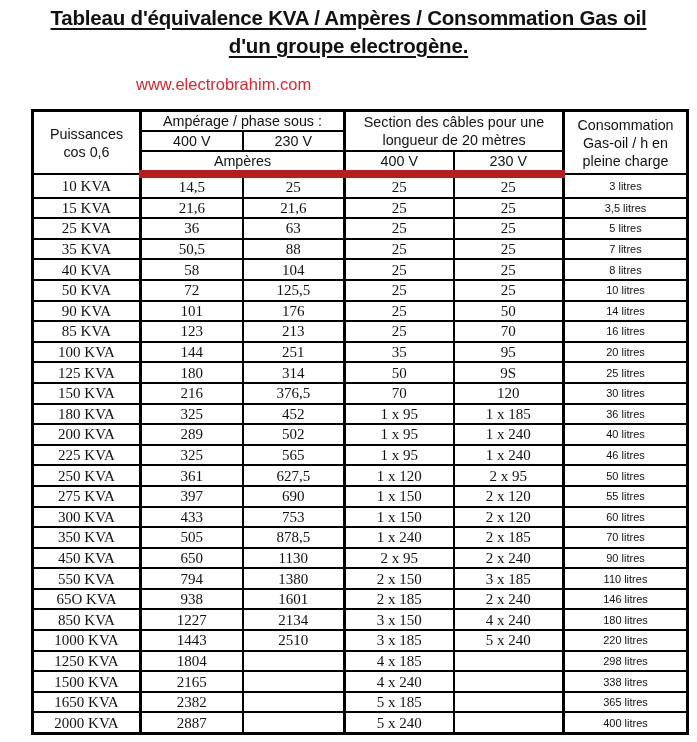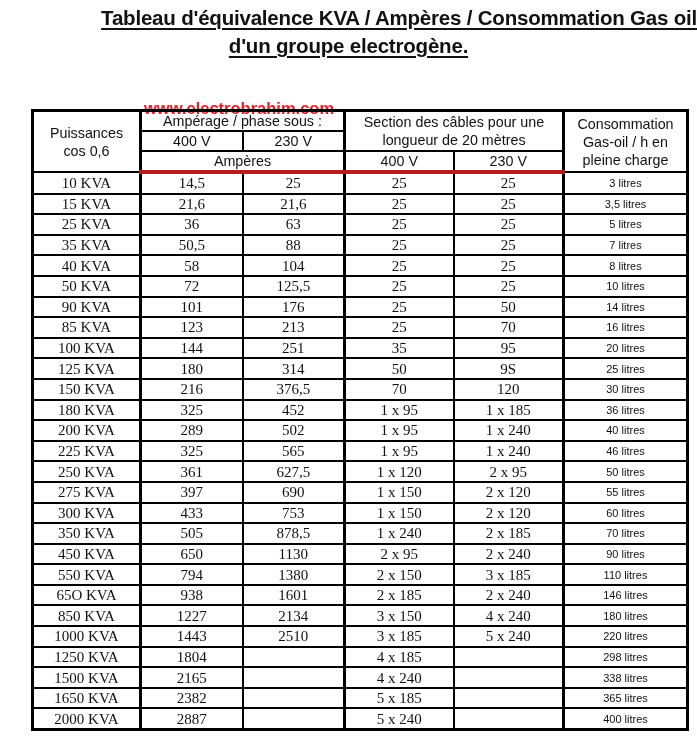--- a/index.html
+++ b/index.html
@@ -4,26 +4,26 @@
 <style>
   html, body { margin: 0; padding: 0; background: #ffffff; }
   body { width: 697px; height: 742px; position: relative; overflow: hidden; }
   .title {
     position: absolute; left: 0; width: 697px; text-align: center;
     font-family: "Liberation Sans", sans-serif; font-weight: bold;
     font-size: 20.5px; color: #111111; text-decoration: underline;
     text-decoration-thickness: 2px; text-underline-offset: 3px;
     letter-spacing: -0.2px; white-space: nowrap;
   }
-  .title.l1 { top: 6px; text-align: right; }
+  .title.l1 { top: 6px; }
   .title.l2 { top: 34px; }
   .site {
-    position: absolute; left: 144px; top: 75px;
-    font-family: "Liberation Sans", sans-serif; font-weight: bold;
-    font-size: 16.5px; color: #e8202a; margin-top: 24px;
+    position: absolute; left: 136px; top: 75px;
+    font-family: "Liberation Sans", sans-serif; font-weight: normal;
+    font-size: 16.5px; color: #e8202a;
   }
   table.main {
     position: absolute; left: 31px; top: 109px;
     border-collapse: collapse;
     border: 3px solid #000;
   }
   table.main td {
     border: 2px solid #000; padding: 0; text-align: center;
     white-space: nowrap; overflow: hidden;
   }
@@ -36,21 +36,21 @@
     height: 18.6px; line-height: 18px;
   }
   .d.ls { font-family: "Liberation Sans", sans-serif; font-size: 11px; }
   col.c0 { width: 108px; }
   col.c1 { width: 102px; }
   col.c2 { width: 102px; }
   col.c3 { width: 109px; }
   col.c4 { width: 110px; }
   col.c5 { width: 124px; }
   td.thick-l { border-left: 3px solid #000 !important; }
-  tr.hsep td { border-bottom: 4px solid #b91c1c; }
+  tr.hsep td { border-bottom: 8px solid #b91c1c; }
 </style>
 </head>
 <body>
 
 <div class="title l1">Tableau d'équivalence KVA / Ampères / Consommation Gas oil</div>
 <div class="title l2">d'un groupe electrogène.</div>
 <div class="site">www.electrobrahim.com</div>
 
 <table class="main">
   <colgroup>

